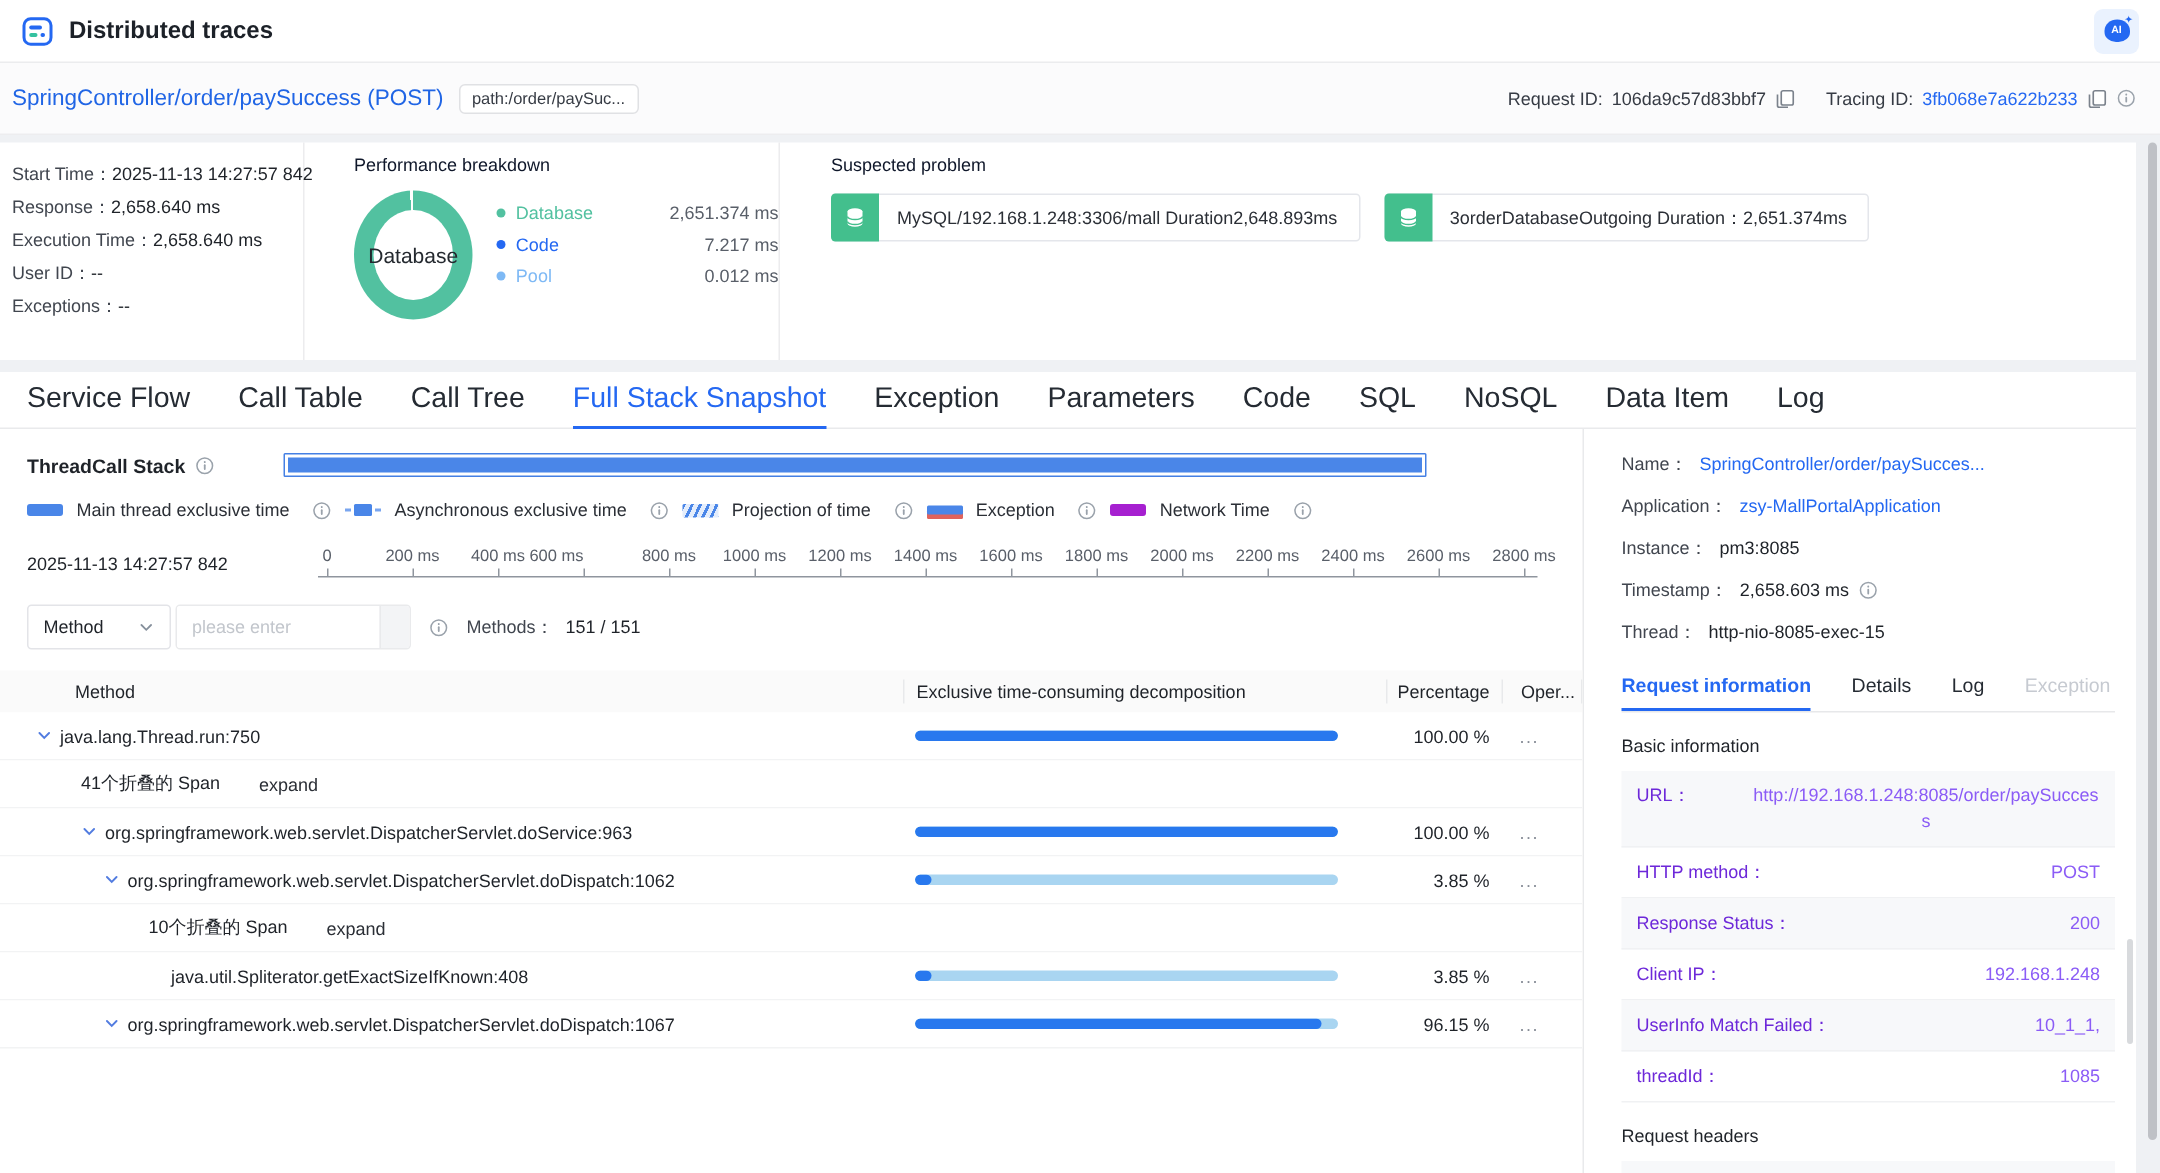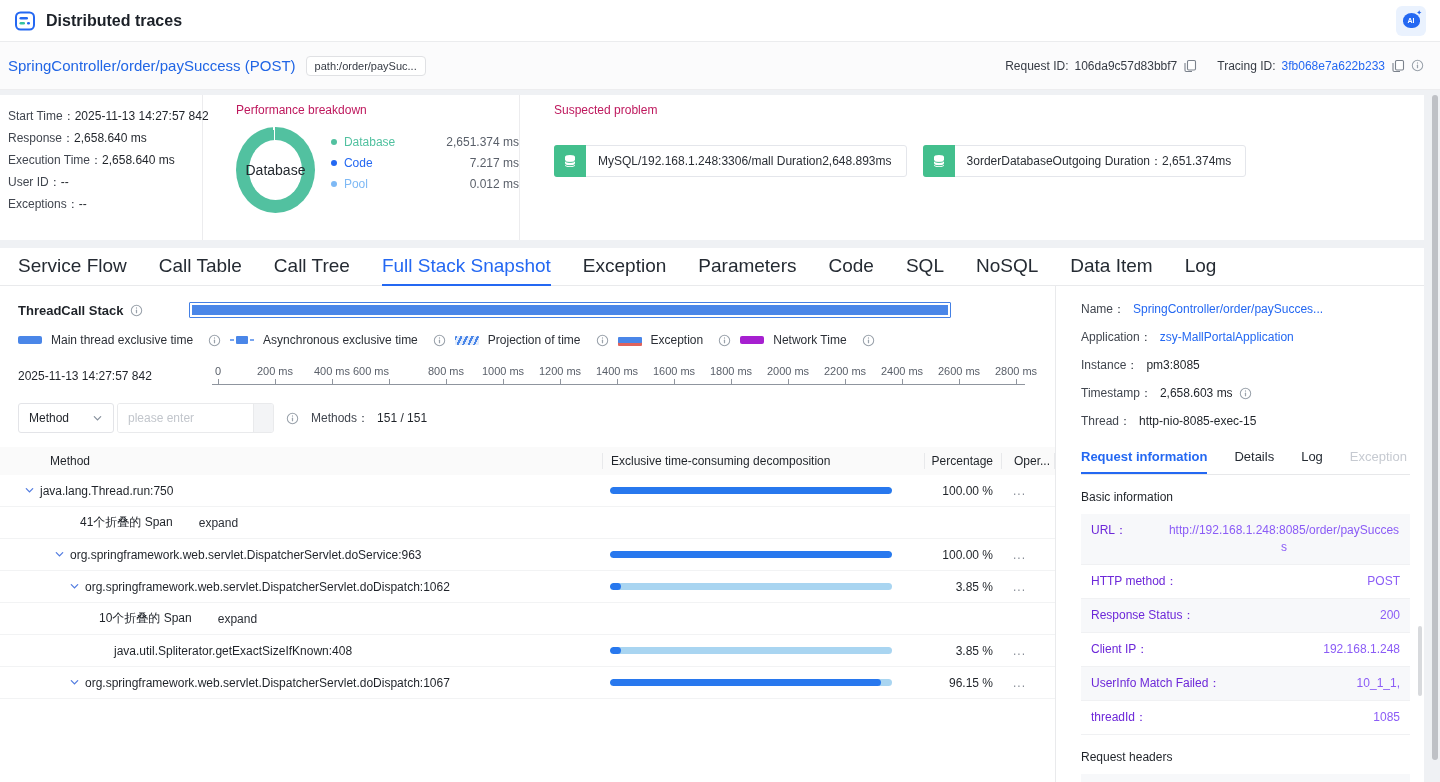--- a/index.html
+++ b/index.html
@@ -26,32 +26,32 @@
   .gap14 { width:8px; }
   .icon { display:inline-flex; align-items:center; justify-content:center; vertical-align:middle; }
 
   
   .summary-card { margin-top:5px; width:1424px; height:145px; background:#fff; display:flex; }
   .sum-col1 { width:203px; padding:10px 6px 0 8px; border-right:1px solid #ececee; }
   .sum-row { line-height:22px; white-space:nowrap; }
   .sum-label { color:#41464f; }
   .sum-value { color:#1f2329; }
   .sum-col2 { width:317px; padding:8px 0 0 33px; border-right:1px solid #ececee; }
-  .sec-title { color:#be185d; font-size:12px; }
+  .sec-title { color:#0f172a; font-size:12px; }
   .perf-row { display:flex; align-items:flex-start; margin-top:10px; }
   .donut { position:relative; width:86px; height:86px; border-radius:50%; }
   .donut::after { content:""; position:absolute; inset:13px; background:#fff; border-radius:50%; }
   .donut-center { position:absolute; inset:0; display:flex; align-items:center; justify-content:center; font-size:14px; color:#24292f; z-index:2; }
   .perf-legend { width:205px; margin-left:16px; margin-top:8px; display:flex; flex-direction:column; gap:7px; }
   .pl-row { display:flex; align-items:center; }
   .pl-dot { width:6px; height:6px; border-radius:50%; margin-right:7px; flex:0 0 auto; }
   .pl-name { width:78px; }
   .pl-value { flex:1; text-align:right; color:#595f69; }
   .sum-col3 { flex:1; padding:8px 0 0 34px; }
-  .suspect-boxes { display:flex; gap:16px; margin-top:28px; }
+  .suspect-boxes { display:flex; gap:16px; margin-top:12px; }
   .suspect-box { height:32px; border:1px solid #e4e6eb; border-radius:3px; background:#fff; display:flex; align-items:center; cursor:pointer; }
   .suspect-ico { width:32px; height:32px; margin:-1px 0 -1px -1px; border-radius:3px 0 0 3px; background:#43bf8d; display:flex; align-items:center; justify-content:center; flex:0 0 auto; }
   .suspect-text { padding:0 14px 0 12px; color:#2b2f36; white-space:nowrap; }
 
   
   .main-card { margin-top:8px; width:1424px; height:534px; background:#fff; display:flex; flex-direction:column; overflow:hidden; }
   .tabs { height:38px; flex:0 0 auto; border-bottom:1px solid #e9eaec; display:flex; align-items:center; padding:0 18px; gap:32px; }
   .tab { font-size:19px; color:#252b33; line-height:36px; border-bottom:2px solid transparent; cursor:pointer; white-space:nowrap; }
   .tab.active { color:#2468f2; border-bottom-color:#2468f2; font-weight:500; }
   .content { flex:1; display:flex; overflow:hidden; }
@@ -416,21 +416,21 @@
                 </div>
                 <div class="c-excl">
                   <div class="bar-track">
                     <div class="bar-fill" style="width:100%"></div>
                   </div>
                 </div>
                 <div class="c-pct">100.00 %</div>
                 <div class="c-op">...</div>
               </div>
               <div class="t-row">
-                <div class="c-method" style="padding-left:80px">
+                <div class="c-method" style="padding-left:54px">
                   <span>41个折叠的 Span</span>
                   <span class="expand-link">expand</span>
                 </div>
                 <div class="c-excl"></div>
                 <div class="c-pct"></div>
                 <div class="c-op"></div>
               </div>
               <div class="t-row">
                 <div class="c-method" style="padding-left:54px">
                   <span class="icon row-chevron">

